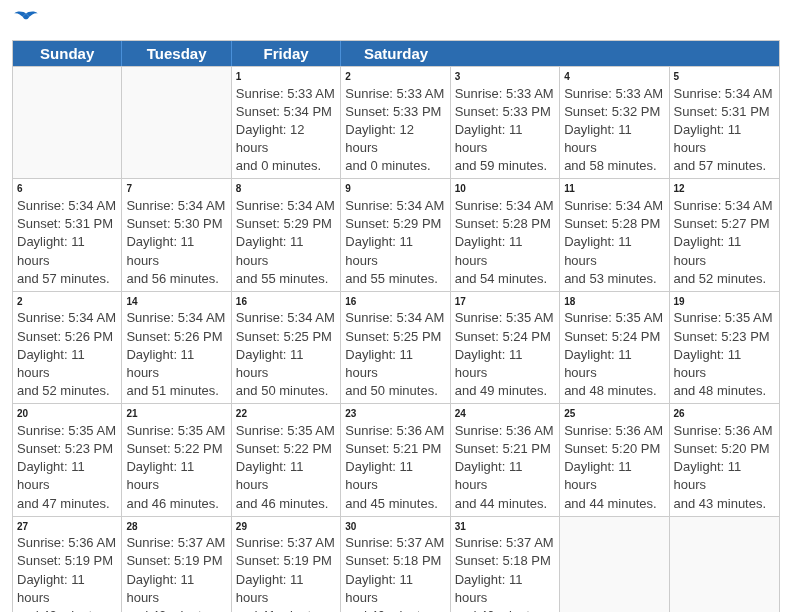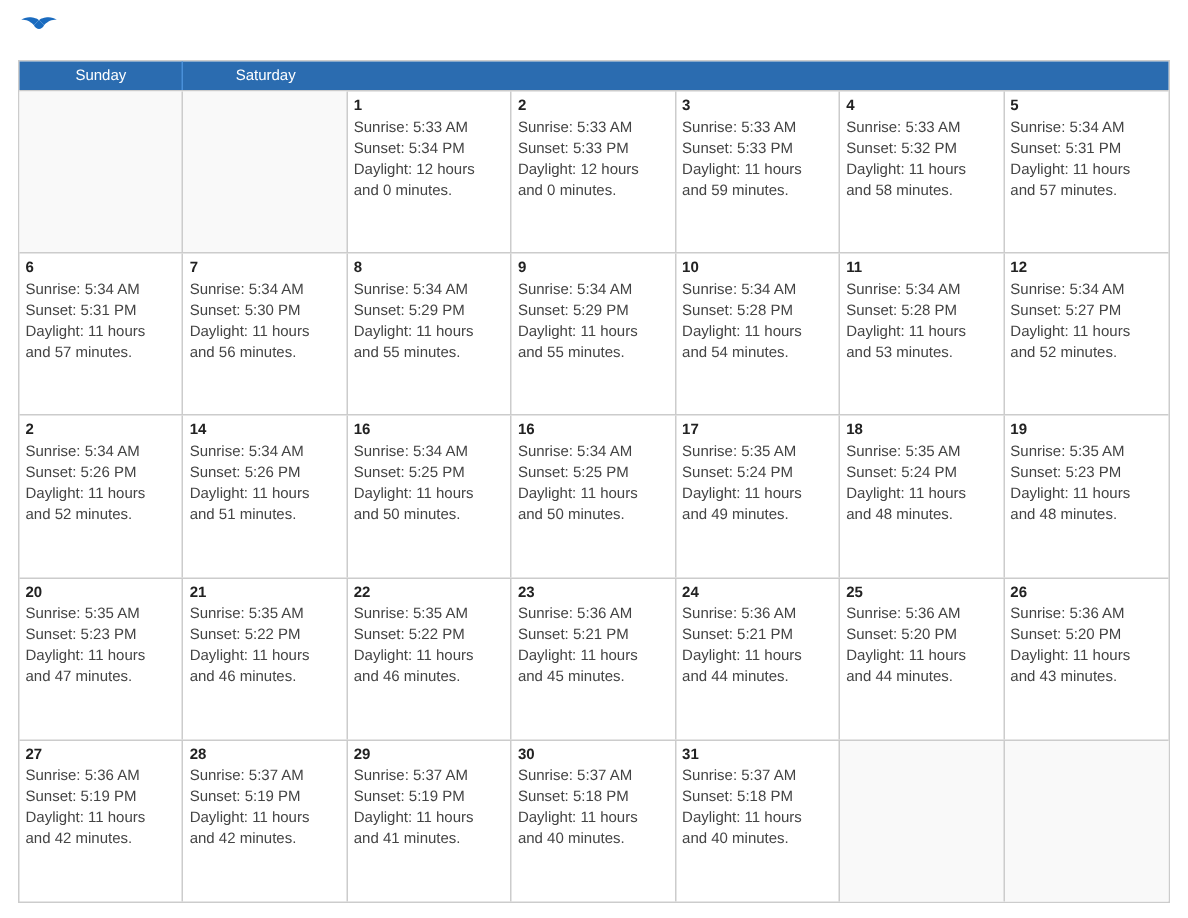--- a/index.html
+++ b/index.html
@@ -51,22 +51,22 @@
       flex-direction: column;
       border: 1px solid #ccc;
     }
     .cal-header-row {
       display: grid;
       grid-template-columns: repeat(7, 1fr);
       background: #2b6cb0;
     }
     .cal-header-cell {
       color: #fff;
-      font-size: 10px;
-      font-weight: normal;
+      font-size: 15px;
+      font-weight: bold;
       padding: 4px 4px;
       text-align: center;
       border-right: 1px solid #4a90d9;
     }
     .cal-header-cell:last-child {
       border-right: none;
     }
     .cal-body {
       display: flex;
       flex-direction: column;
@@ -94,21 +94,21 @@
       background: #f9f9f9;
     }
     .day-num {
       font-size: 10px;
       font-weight: bold;
       color: #222;
       display: block;
       margin-bottom: 1px;
     }
     .cell-detail {
-      font-size: 10px;
+      font-size: 13px;
       color: #444;
       line-height: 1.4;
     }
   </style>
 </head>
 <body>
 
 <div class="page">
   <div class="header">
     <div class="logo">
@@ -123,20 +123,22 @@
     </div>
     <div class="title-block">
       <div class="month-title"></div>
       <div class="location"></div>
     </div>
   </div>
 
   <div class="calendar">
     <div class="cal-header-row">
     <div class="cal-header-cell">Sunday</div>
+        <div class="cal-header-cell">Tuesday</div>
+        <div class="cal-header-cell">Friday</div>
         <div class="cal-header-cell">Saturday</div>
       </div>
     <div class="cal-body">
     <div class="cal-row">
           <div class="cal-cell empty"></div>
           <div class="cal-cell empty"></div>
           <div class="cal-cell">
             <span class="day-num">1</span>
             <div class="cell-detail" style="white-space: pre-line;">Sunrise: 5:33 AM
 Sunset: 5:34 PM

